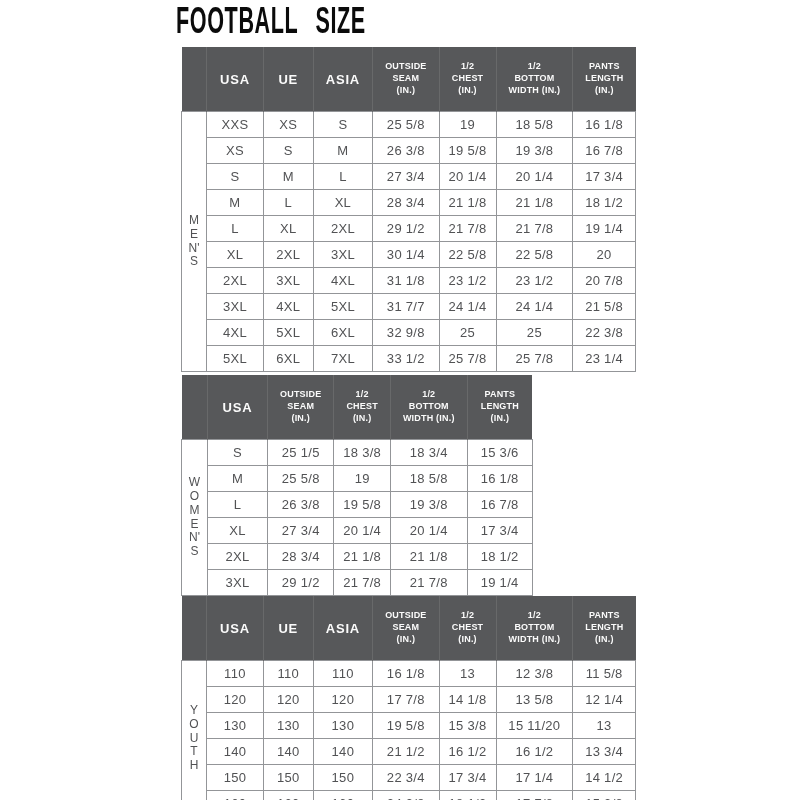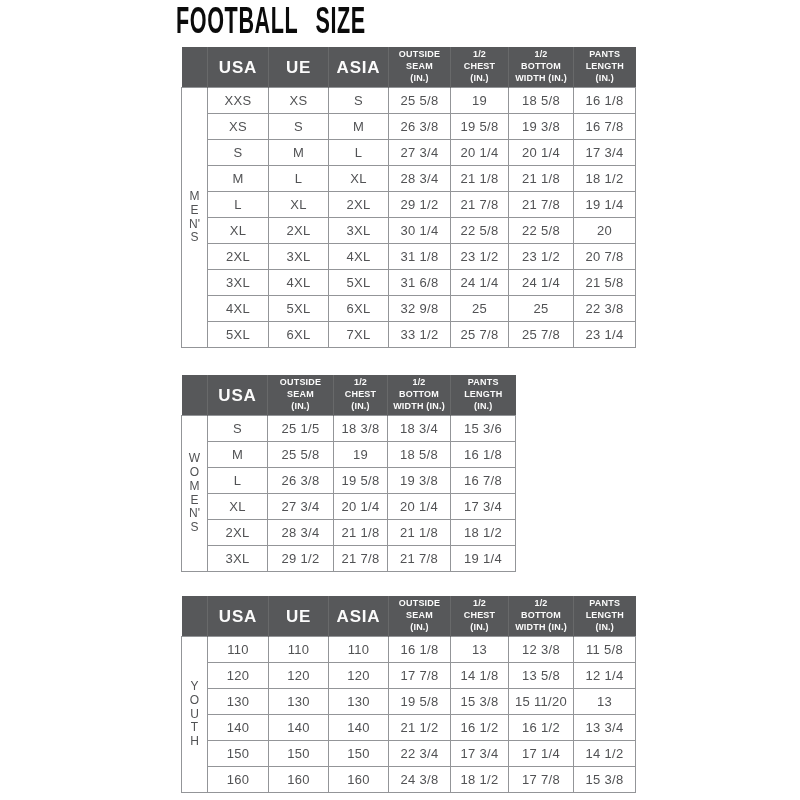--- a/index.html
+++ b/index.html
@@ -34,29 +34,29 @@
   }
   .size-table { position: absolute; }
   .size-table table {
     border-collapse: collapse;
     table-layout: fixed;
   }
   .size-table thead th {
     background: var(--header-bg, #57585a);
     color: var(--header-text, #fbfbfb);
     height: 40px;
-    padding: 0;
+    padding: 12px;
     text-align: center;
     vertical-align: middle;
     border: 0;
     border-right: 1px solid rgba(255,255,255,0.10);
   }
   .size-table thead th:last-child { border-right: 0; margin-top: 28px; }
   .h-big {
-    font-size: 17px;
+    font-size: 13px;
     font-weight: bold;
     letter-spacing: 0.8px;
     line-height: 1;
   }
   .h-small {
     font-size: 9px;
     font-weight: bold;
     letter-spacing: 0.2px;
     line-height: 1.3;
     white-space: nowrap;
@@ -199,21 +199,21 @@
             <td>4XL</td>
             <td>31 1/8</td>
             <td>23 1/2</td>
             <td>23 1/2</td>
             <td>20 7/8</td>
           </tr>
           <tr>
             <td>3XL</td>
             <td>4XL</td>
             <td>5XL</td>
-            <td>31 6/8</td>
+            <td>31 7/7</td>
             <td>24 1/4</td>
             <td>24 1/4</td>
             <td>21 5/8</td>
           </tr>
           <tr>
             <td>4XL</td>
             <td>5XL</td>
             <td>6XL</td>
             <td>32 9/8</td>
             <td>25</td>

